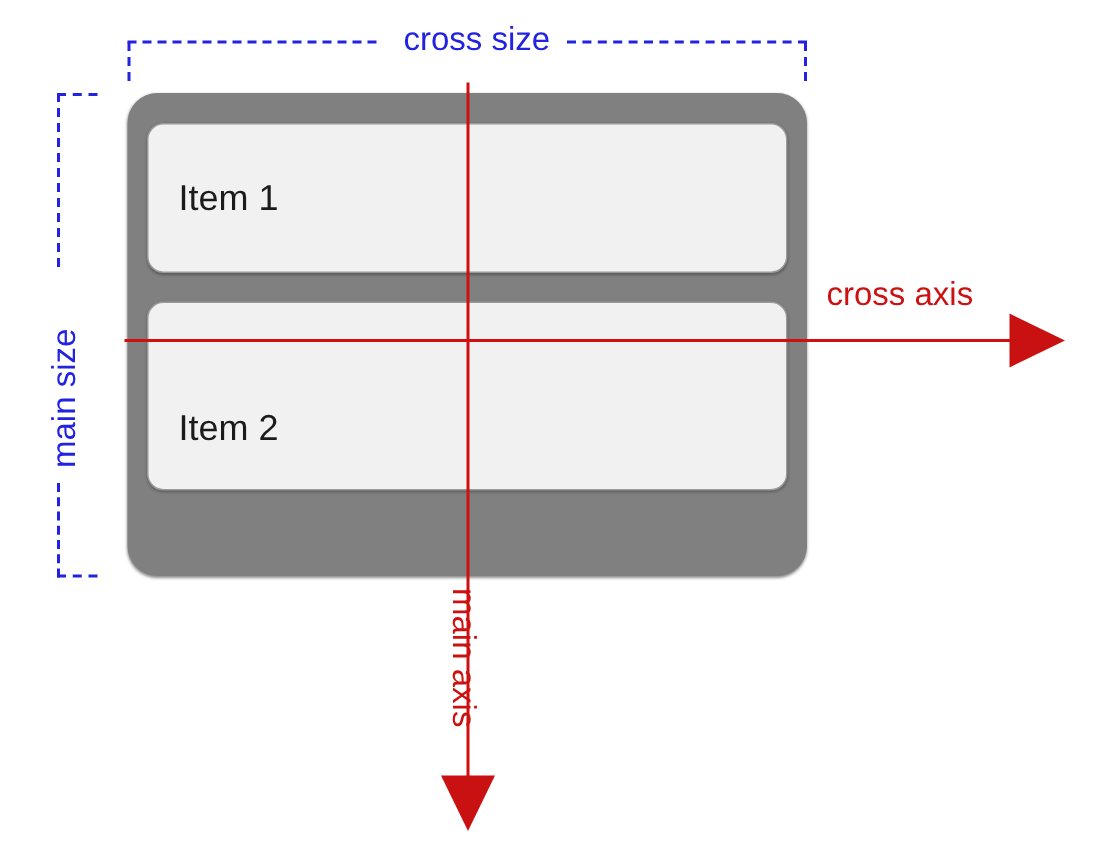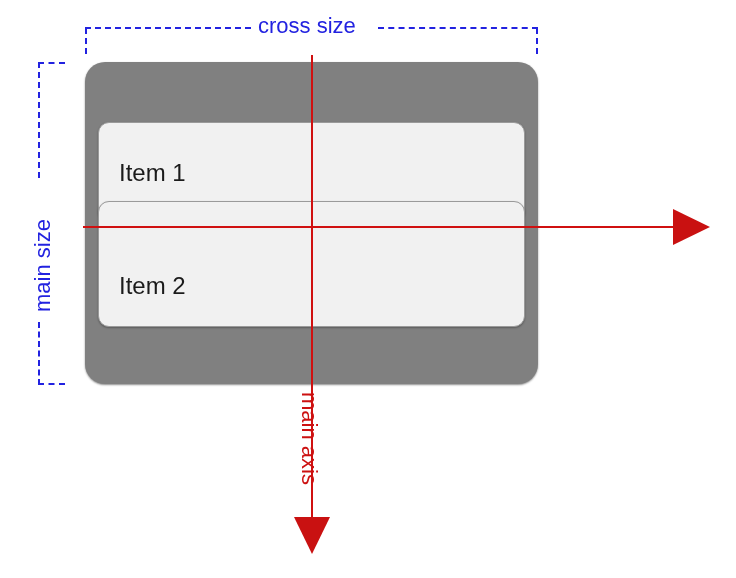--- a/index.html
+++ b/index.html
@@ -34,21 +34,21 @@
   .flex-item {
     position: absolute;
     left: 13px;
     width: 427px;
     box-sizing: border-box;
     background: #f1f1f1;
     border: 1px solid #9a9a9a;
     border-radius: 11px;
     box-shadow: 0 1px 2px rgba(0,0,0,0.30);
   }
-  .flex-item.item-1 { top: 20px;  height: 100px; margin-top: 40px; }
+  .flex-item.item-1 { top: 20px;  height: 100px; }
   .flex-item.item-2 { top: 139px; height: 126px; }
 
   .item-label {
     position: absolute;
     left: 20px;
     font-size: 24px;
     color: #1b1b1b;
     white-space: nowrap;
   }
   .flex-item.item-1 .item-label { top: 36px; }
@@ -135,21 +135,21 @@
   .cross-bracket-top-right {
     position: absolute;
     left: 378px;
     top: 27px;
     width: 160px;
     height: 0;
     border-top: 2px dashed #2222e0;
   }
   .cross-size-label {
     position: absolute;
-    left: 258px;
+    left: 269px;
     top: 13px;
     font-size: 22px;
     color: #2222e0;
     white-space: nowrap;
   }
 
   
   .main-bracket-top-tick {
     position: absolute;
     left: 38px;
@@ -217,15 +217,16 @@
     <div class="flex-item item-2">
       <span class="item-label">Item 2</span>
     </div>
   </div>
 
   <div class="axis-line-v"></div>
   <div class="axis-line-h"></div>
   <div class="arrow-right"></div>
   <div class="arrow-down"></div>
 
+  <div class="axis-label cross-axis">cross axis</div>
   <div class="axis-label main-axis">main axis</div>
 
 </div>
 
 </body></html>

